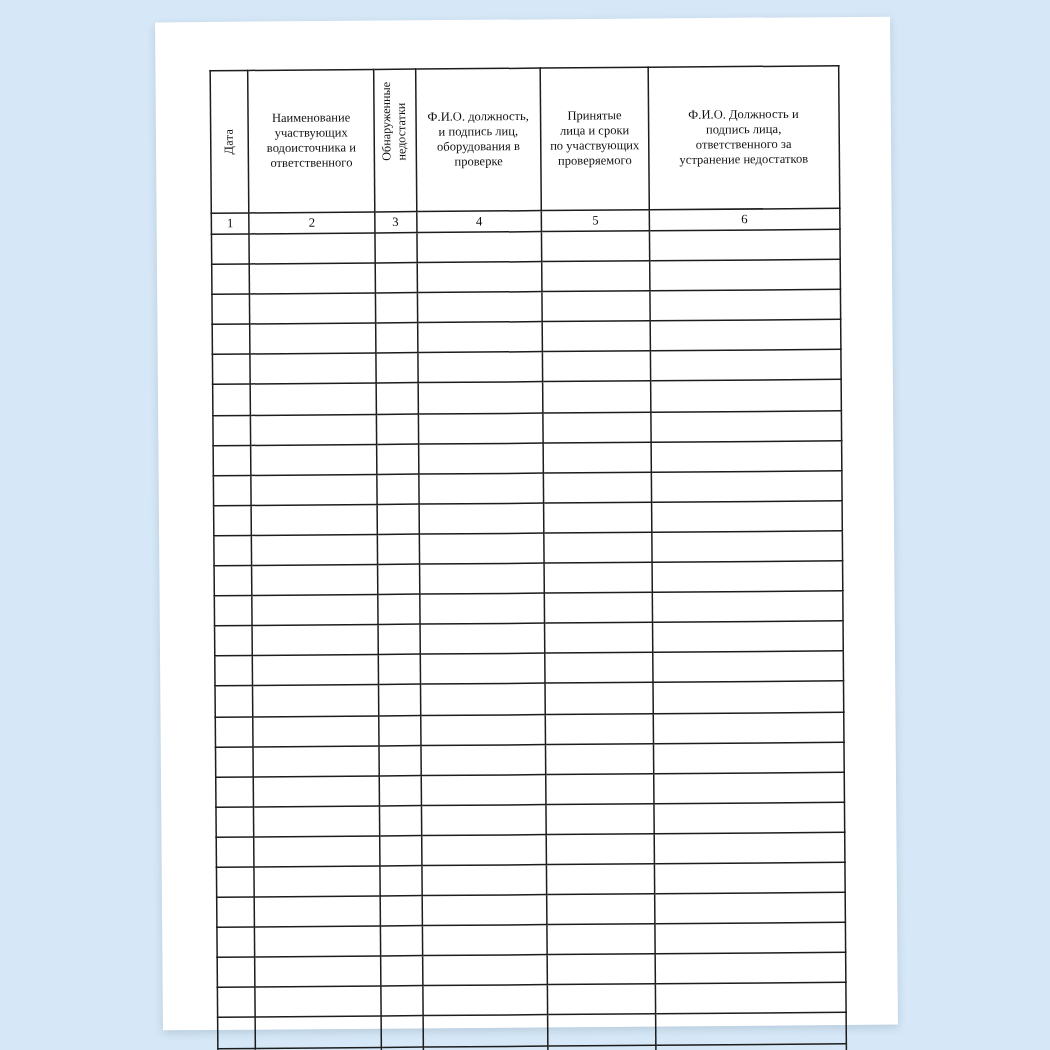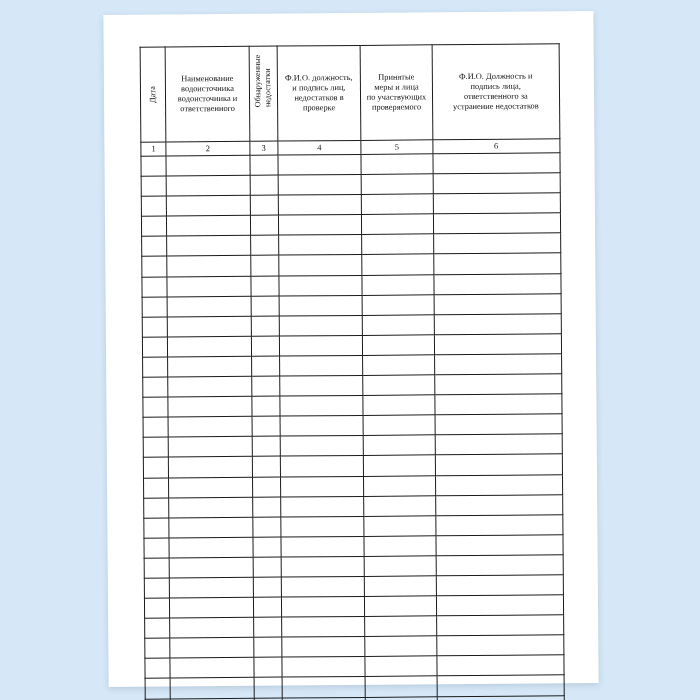--- a/index.html
+++ b/index.html
@@ -121,39 +121,39 @@
             <col class="c6">
         </colgroup>
 
         <thead>
           <tr>
             <th class="vert col-date">
               <span class="vtext">Дата</span>
             </th>
             <th>
               <span class="hdr">Наименование</span>
-              <span class="hdr">водоисточника</span>
+              <span class="hdr">участвующих</span>
               <span class="hdr">водоисточника и</span>
               <span class="hdr">ответственного</span>
             </th>
             <th class="vert col-defects">
               <span class="vtext2">
                 <span>Обнаруженные</span><br>
                 <span>недостатки</span>
               </span>
             </th>
             <th>
               <span class="hdr">Ф.И.О. должность,</span>
               <span class="hdr">и  подпись лиц,</span>
-              <span class="hdr">недостатков в</span>
+              <span class="hdr">оборудования в</span>
               <span class="hdr">проверке</span>
             </th>
             <th>
               <span class="hdr">Принятые</span>
-              <span class="hdr">меры и лица</span>
+              <span class="hdr">лица и сроки</span>
               <span class="hdr">по участвующих</span>
               <span class="hdr">проверяемого</span>
             </th>
             <th>
               <span class="hdr">Ф.И.О. Должность и</span>
               <span class="hdr">подпись лица,</span>
               <span class="hdr">ответственного за</span>
               <span class="hdr">устранение недостатков</span>
             </th>
           </tr>

